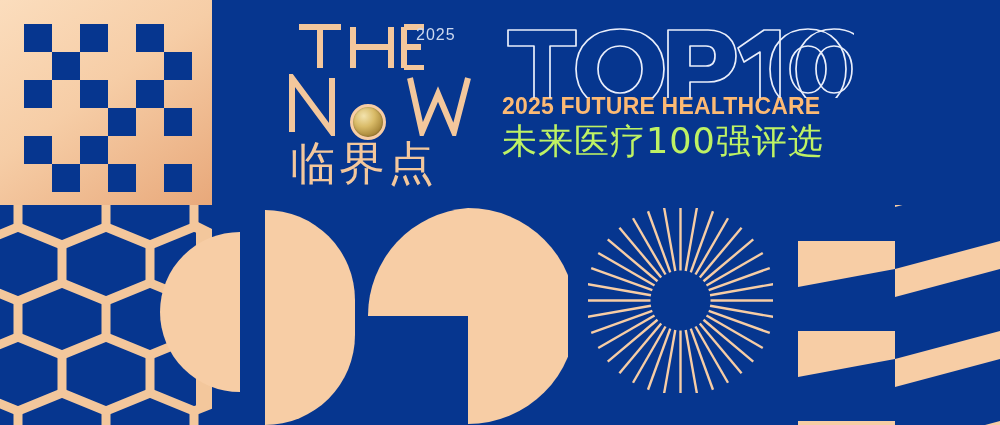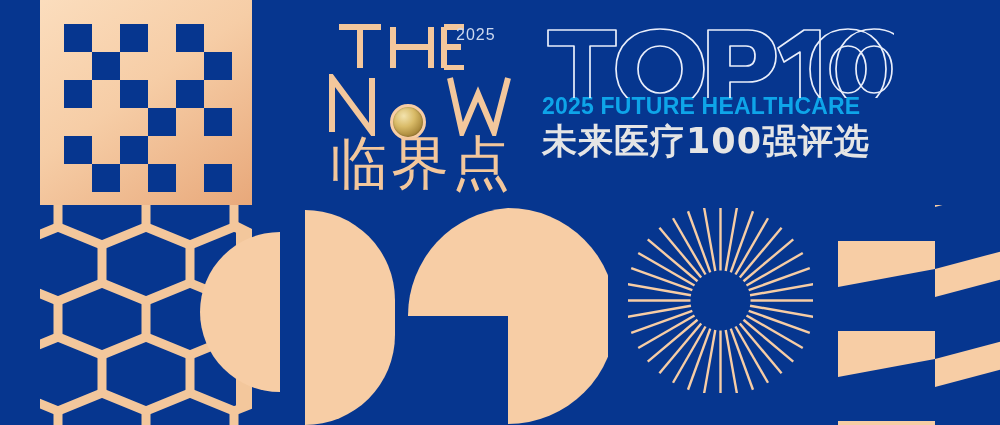--- a/index.html
+++ b/index.html
@@ -2,21 +2,21 @@
 <html><head>
 <meta charset="utf-8">
 <style>
   * { margin:0; padding:0; box-sizing:border-box; }
   html,body { background:#06368f; }
   body {
     width:1000px; height:425px; position:relative; overflow:hidden;
     font-family:"Liberation Sans", sans-serif;
     background:#06368f;
   }
-  #banner { position:absolute; inset:0; overflow:hidden; background:#06368f;margin-left:40px; }
+  #banner { position:absolute; inset:0; overflow:hidden; background:#06368f; }
 
   
   #checker-panel {
     position:absolute; left:0; top:0; width:212px; height:205px;
     background:linear-gradient(145deg,#fbddbd 0%,#f6cda6 45%,#e8a87a 100%);
   }
   #checker-grid {
     position:absolute; left:24px; top:24px; width:168px; height:168px;
     display:grid; grid-template-columns:repeat(6,1fr); grid-template-rows:repeat(6,1fr);
   }
@@ -54,36 +54,36 @@
   }
   #logo-globe {
     position:absolute; left:62px; top:82px; width:36px; height:36px;
     border-radius:50%; border:3px solid #f7cda5;
     background:
       radial-gradient(circle at 36% 30%, #f3e3ae 0%, #d9bb68 38%, #a9883a 72%, #6b5520 100%);
     box-shadow:0 0 2px rgba(0,0,0,.35) inset;
   }
   #logo-cn {
     position:absolute; left:2px; top:118px;
-    font-size:58px; line-height:46px; letter-spacing:3px;
+    font-size:46px; line-height:46px; letter-spacing:3px;
     color:#f3c79c; font-weight:400;
     font-family:"DejaVu Sans", sans-serif;
     text-align:center;
   }
 
   
   #headline { position:absolute; left:502px; top:24px; width:350px; }
   #top100-wrap { height:70px; position:relative; }
   #sub1, #sub2 {
-    color:#0ea5e9; font-weight:700; font-size:23px; line-height:24px;
+    color:#fdba74; font-weight:700; font-size:23px; line-height:24px;
     letter-spacing:.2px; white-space:nowrap;
   }
   #sub1 { margin-top:0px; }
   #cn-line {
-    color:#e5e5e5; font-weight:700; font-size:35px; line-height:40px;
+    color:#bef264; font-weight:400; font-size:35px; line-height:40px;
     letter-spacing:1px; margin-top:3px; white-space:nowrap;
     font-family:"DejaVu Sans", sans-serif;
   }
 </style>
 </head>
 <body>
 
 <div id="banner">
 
   <div id="checker-panel">

